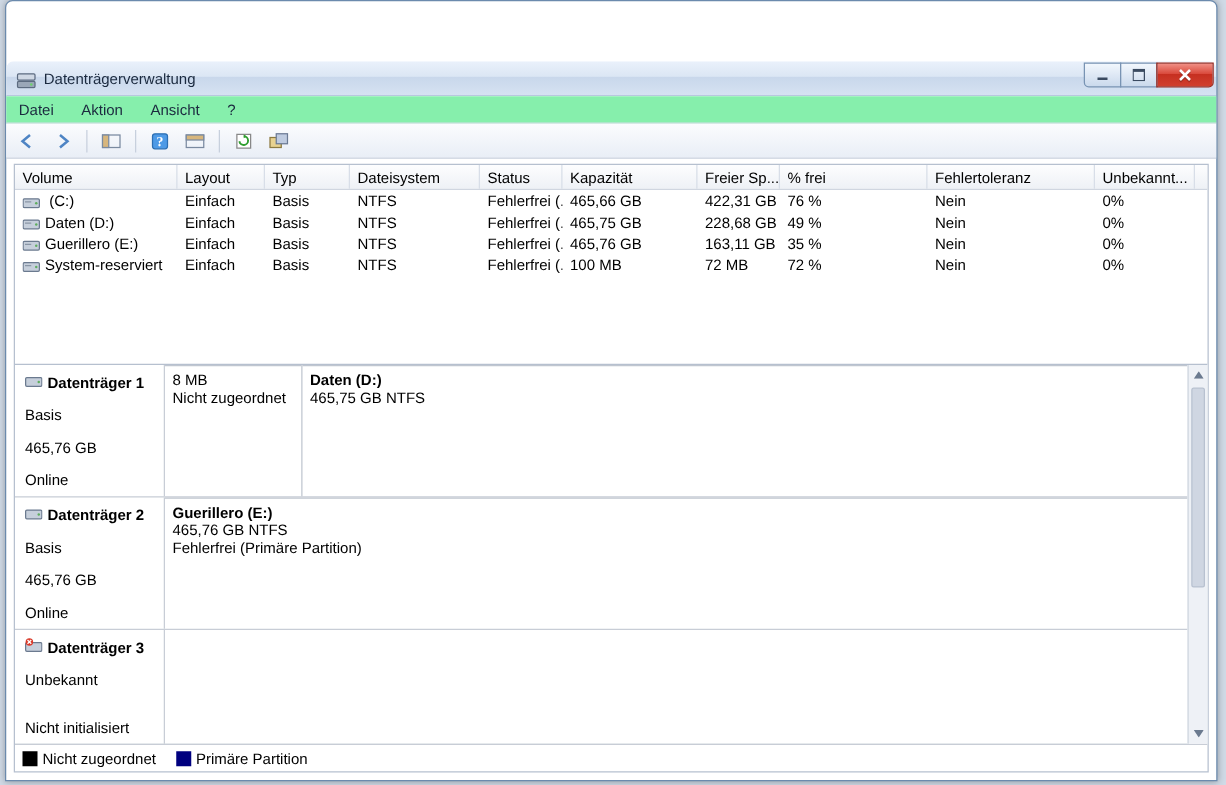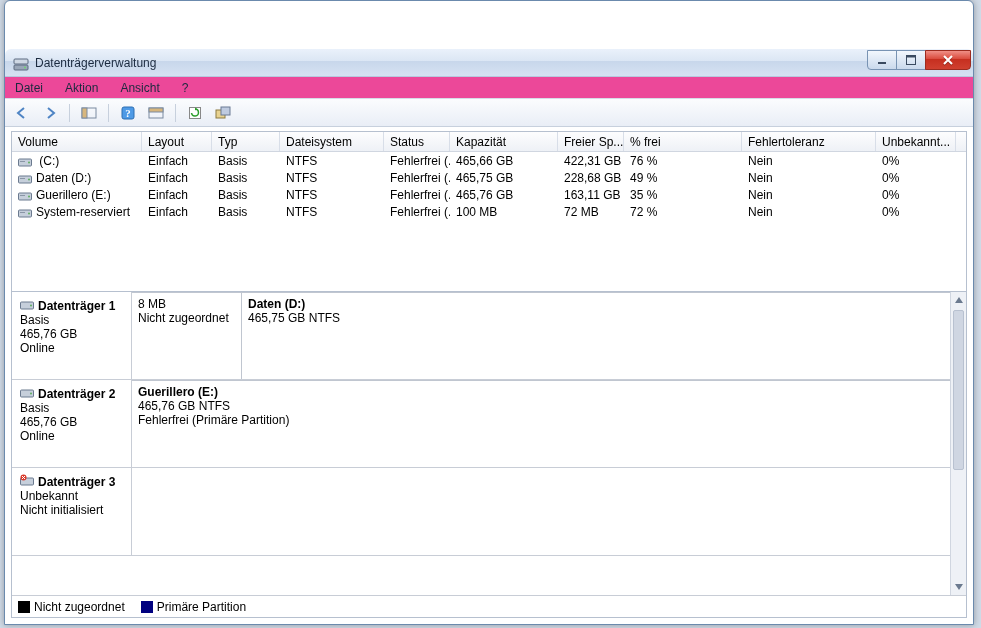--- a/index.html
+++ b/index.html
@@ -59,21 +59,21 @@
     width: 46px;
     background: linear-gradient(to bottom,#f08f86 0%,#d9493b 45%,#c62f20 46%,#d0402f 100%);
     border: 1px solid #9c2b1f;
     border-radius: 0 0 4px 0;
     color:#fff;
   }
   .win-btn.close svg { filter: drop-shadow(0 1px 0 rgba(0,0,0,0.3)); }
   
   .menubar {
     height: 22px;
-    background: #ec4899;
+    background: #86efac;
     border-bottom: 1px solid #d6dde7;
     display: flex; align-items: center;
     padding-left: 6px;
     gap: 14px;
     color:#1b2a3f;
   }
   .menubar span { padding: 2px 4px; cursor: default; }
   
   .toolbar {
     height: 28px;
@@ -150,21 +150,21 @@
     display:flex;
     border-bottom: 1px solid #c8cdd6;
     min-height: 88px;
   }
   .disk-label {
     width: 120px;
     padding: 6px 8px;
     border-right: 1px solid #c8cdd6;
     display:flex;
     flex-direction:column;
-    gap:0;
+    gap:12px;
   }
   .disk-label .dname { font-weight:bold; display:flex; align-items:center; gap:4px;}
   .disk-parts {
     flex:1;
     display:flex;
     padding:0;
   }
   .part-wrap {
     display:flex;
     flex-direction:row;

